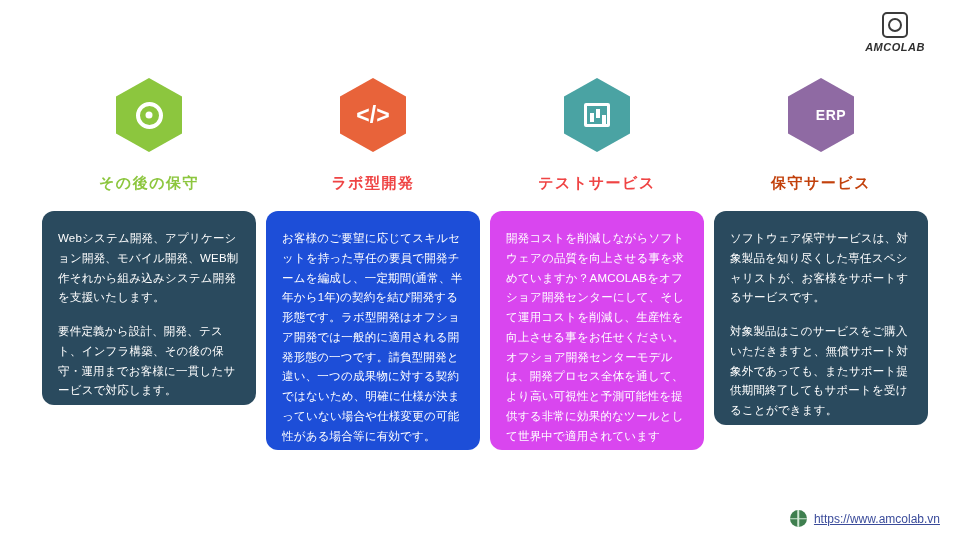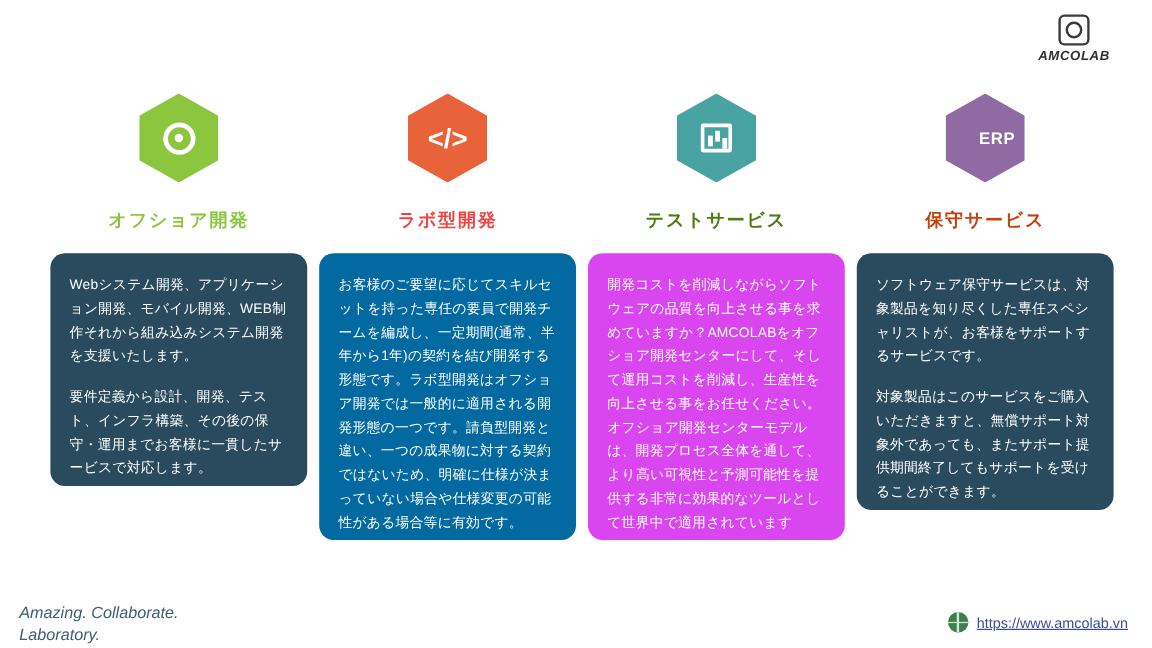--- a/index.html
+++ b/index.html
@@ -229,61 +229,59 @@
     <div class="logo-mark"></div>
     <div class="logo-text">AMCOLAB</div>
   </div>
 
   <div class="columns">
 
     <div class="col c0">
       <div class="hex" style="background:#8cc63e">
         <span class="gear"></span>
       </div>
-      <div class="col-heading" style="color:#8cc63e">オフショア開発</div>
+      <div class="col-heading" style="color:#8cc63e">その後の保守</div>
       <div class="card" style="background:#2a4a5e">
         <p>Webシステム開発、アプリケーション開発、モバイル開発、WEB制作それから組み込みシステム開発を支援いたします。</p>
         <p>要件定義から設計、開発、テスト、インフラ構築、その後の保守・運用までお客様に一貫したサービスで対応します。</p>
       </div>
     </div>
 
     <div class="col c1">
       <div class="hex" style="background:#e8633a">
         <span class="glyph">&lt;/&gt;</span>
       </div>
       <div class="col-heading" style="color:#ef4444">ラボ型開発</div>
-      <div class="card" style="background:#0369a1">
+      <div class="card" style="background:#1d4ed8">
         <p>お客様のご要望に応じてスキルセットを持った専任の要員で開発チームを編成し、一定期間(通常、半年から1年)の契約を結び開発する形態です。ラボ型開発はオフショア開発では一般的に適用される開発形態の一つです。請負型開発と違い、一つの成果物に対する契約ではないため、明確に仕様が決まっていない場合や仕様変更の可能性がある場合等に有効です。</p>
       </div>
     </div>
 
     <div class="col c2">
       <div class="hex" style="background:#4aa3a3">
         <span class="monitor"></span>
       </div>
-      <div class="col-heading" style="color:#4d7c0f">テストサービス</div>
+      <div class="col-heading" style="color:#ef4444">テストサービス</div>
       <div class="card" style="background:#d946ef">
         <p>開発コストを削減しながらソフトウェアの品質を向上させる事を求めていますか？AMCOLABをオフショア開発センターにして、そして運用コストを削減し、生産性を向上させる事をお任せください。オフショア開発センターモデルは、開発プロセス全体を通して、より高い可視性と予測可能性を提供する非常に効果的なツールとして世界中で適用されています</p>
       </div>
     </div>
 
     <div class="col c3">
       <div class="hex" style="background:#8f6aa3">
         <span class="glyph small">ERP</span>
       </div>
       <div class="col-heading" style="color:#c2410c">保守サービス</div>
       <div class="card" style="background:#2a4a5e">
         <p>ソフトウェア保守サービスは、対象製品を知り尽くした専任スペシャリストが、お客様をサポートするサービスです。</p>
         <p>対象製品はこのサービスをご購入いただきますと、無償サポート対象外であっても、またサポート提供期間終了してもサポートを受けることができます。</p>
       </div>
     </div>
 
   </div>
 
-  <div class="footer-tagline" style="white-space:pre-line">Amazing. Collaborate.
-Laboratory.</div>
 
   <div class="footer-link">
     <span class="globe"></span>
     <a href="#">https://www.amcolab.vn</a>
   </div>
 
 </div>
 
 </body></html>

